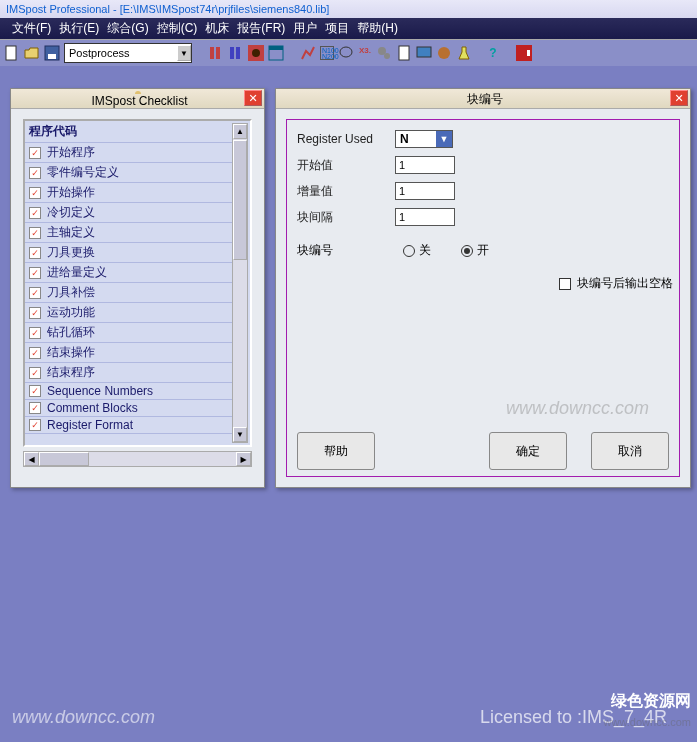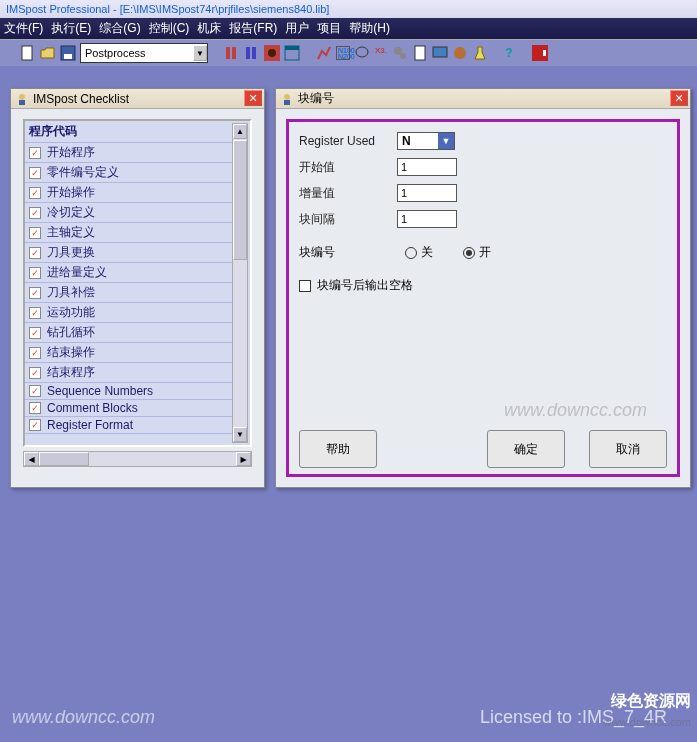--- a/index.html
+++ b/index.html
@@ -1,56 +1,56 @@
 <!DOCTYPE html>
 <html><head>
 <meta charset="utf-8">
 <style>
 * { box-sizing: border-box; margin: 0; padding: 0; font-family: "Microsoft YaHei", Tahoma, sans-serif; }
 body { width: 697px; height: 742px; background: #7a7fc2; overflow: hidden; position: relative; }
 .title-bar { height: 18px; background: linear-gradient(#e8e8f8,#d8d8f0); color: #1060d0; font-size: 11px; padding-left: 6px; line-height: 18px; }
-.menu-bar { background: linear-gradient(#2a2a5a,#1a1a4a); color: #fff; font-size: 12px; display: flex; padding: 2px 4px; }
+.menu-bar { background: linear-gradient(#2a2a5a,#1a1a4a); color: #fff; font-size: 12px; display: flex; padding: 2px 12px; }
 .menu-bar span { margin-right: 8px; cursor: default; }
-.tool-bar { background: #8a8fc8; height: 28px; display: flex; align-items: center; padding: 0 20px; gap: 4px; border-top: 1px solid #aaa; border-bottom: 1px solid #555; }
+.tool-bar { background: #8a8fc8; height: 28px; display: flex; align-items: center; padding: 0 4px; gap: 4px; border-top: 1px solid #aaa; border-bottom: 1px solid #555; }
 .tb-icon { width: 16px; height: 16px; }
 .tb-combo { width: 128px; height: 20px; background: #fff; border: 1px solid #333; font-size: 11px; padding-left: 4px; display: flex; align-items: center; justify-content: space-between; }
 .tb-combo-btn { width: 14px; height: 16px; background: #ccc; border: 1px outset #fff; display: flex; align-items: center; justify-content: center; font-size: 8px; }
 .tb-sq { width: 14px; height: 14px; border: 1px solid #555; }
 .workspace { position: absolute; top: 66px; left: 0; right: 0; bottom: 0; background: #7a7fc2; }
 .panel { position: absolute; background: #e8ebf0; border: 1px solid #888; box-shadow: 2px 2px 4px rgba(0,0,0,0.3); }
-.panel-title { height: 20px; background: linear-gradient(#f0e8d8,#e0d8c0); border-bottom: 1px solid #aaa; display: flex; align-items: center; font-size: 12px; padding-left: 4px; position: relative; }
+.panel-title { height: 20px; background: linear-gradient(#f0e8d8,#e0d8c0); border-bottom: 1px solid #aaa; display: flex; align-items: center; font-size: 12px; padding-left: 4px; position: relative; flex-direction: column; }
 .panel-title .close { position: absolute; right: 2px; top: 1px; width: 18px; height: 16px; background: #e04030; color: #fff; display: flex; align-items: center; justify-content: center; font-size: 11px; border: 1px outset #f88; cursor: pointer; }
 .panel-title .wiz-icon { width: 14px; height: 14px; margin-right: 4px; }
 .checklist-panel { top: 22px; left: 10px; width: 255px; height: 400px; }
 .checklist-body { position: absolute; top: 26px; left: 8px; right: 8px; bottom: 10px; background: #e8ebf0; }
 .checklist-inner { position: absolute; top: 4px; left: 4px; right: 4px; bottom: 30px; background: #d4daf0; border: 2px inset #fff; overflow: hidden; }
 .cl-list { width: calc(100% - 18px); }
 .cl-header { font-weight: bold; font-size: 12px; padding: 2px 4px; color: #1a1a6a; border-bottom: 1px solid #b0b8e0; }
 .cl-item { display: flex; align-items: center; padding: 1px 4px; font-size: 12px; color: #1a1a6a; border-bottom: 1px solid #b0b8e0; }
 .cl-check { width: 12px; height: 12px; border: 1px solid #888; background: #fff; margin-right: 6px; display: flex; align-items: center; justify-content: center; font-size: 9px; color: #e04030; flex-shrink: 0; }
 .cl-scroll-v { position: absolute; right: 2px; top: 2px; width: 16px; bottom: 2px; background: #dcdce8; border: 1px solid #aaa; }
 .cl-scroll-v .thumb { position: absolute; left: 0; right: 0; top: 16px; height: 120px; background: #c8c8d8; border: 1px outset #fff; }
 .cl-scroll-v .arr { position: absolute; left: 0; right: 0; height: 15px; background: #c8c8d8; border: 1px outset #fff; display: flex; align-items: center; justify-content: center; font-size: 8px; }
 .cl-scroll-h { position: absolute; left: 4px; right: 4px; bottom: 10px; height: 16px; background: #dcdce8; border: 1px solid #aaa; display: flex; }
 .cl-scroll-h .arr { width: 15px; background: #c8c8d8; border: 1px outset #fff; display: flex; align-items: center; justify-content: center; font-size: 8px; }
 .cl-scroll-h .track { flex: 1; position: relative; }
 .cl-scroll-h .thumb { position: absolute; top: 0; bottom: 0; left: 0; width: 50px; background: #c8c8d8; border: 1px outset #fff; }
 .form-panel { top: 22px; left: 275px; width: 416px; height: 400px; }
-.form-body { position: absolute; top: 30px; left: 10px; right: 10px; bottom: 10px; background: #e8ebf0; border: 3px solid #a21caf; }
+.form-body { position: absolute; top: 30px; left: 10px; right: 10px; bottom: 10px; background: #e8ebf0; border: 1px solid #a21caf; }
 .form-row { display: flex; align-items: center; margin-bottom: 8px; padding-left: 4px; }
 .form-row label { width: 98px; font-size: 12px; color: #222; }
 .form-row input[type=text] { width: 60px; height: 18px; border: 1px solid #555; font-size: 11px; padding-left: 3px; background: #fff; }
 .form-row .combo { width: 58px; height: 18px; border: 1px solid #555; background: #fff; display: flex; align-items: center; font-size: 12px; font-weight: bold; padding-left: 4px; position: relative; }
 .form-row .combo .drop { position: absolute; right: 0; top: 0; width: 16px; height: 16px; background: #4a6ab8; color: #fff; display: flex; align-items: center; justify-content: center; font-size: 9px; }
 .radio-row { display: flex; align-items: center; padding-left: 4px; margin: 16px 0; font-size: 12px; gap: 30px; }
 .radio-group { display: flex; gap: 30px; margin-left: 40px; }
 .radio-opt { display: flex; align-items: center; gap: 4px; }
 .radio-circle { width: 12px; height: 12px; border: 1px solid #333; border-radius: 50%; display: flex; align-items: center; justify-content: center; }
 .radio-dot { width: 6px; height: 6px; background: #333; border-radius: 50%; }
-.chk-row { display: flex; align-items: center; padding-left: 4px; font-size: 12px; gap: 6px; margin-top: 6px; }
+.chk-row { display: flex; align-items: center; padding-left: 4px; font-size: 12px; gap: 6px; margin-top: 6px; justify-content: flex-end; }
 .chk-box { width: 12px; height: 12px; border: 1px solid #333; background: #fff; }
 .btn-row { position: absolute; bottom: 6px; left: 10px; right: 10px; display: flex; justify-content: space-between; }
 .btn-row .btn { width: 78px; height: 38px; background: #e8e8e8; border: 1px solid #888; border-radius: 3px; font-size: 12px; display: flex; align-items: center; justify-content: center; cursor: pointer; }
 .btn-row .spacer { flex: 1; }
 .watermark1 { position: absolute; right: 30px; top: 278px; color: rgba(128,128,128,0.4); font-size: 18px; font-style: italic; }
 .footer-wm { position: absolute; left: 12px; bottom: 14px; color: rgba(255,255,255,0.6); font-size: 18px; font-style: italic; }
 .footer-lic { position: absolute; right: 30px; bottom: 14px; color: rgba(255,255,255,0.7); font-size: 18px; }
 .footer-logo { position: absolute; right: 6px; bottom: 30px; color: #ffffff; font-size: 16px; font-weight: bold; }
 .footer-logo2 { position: absolute; right: 6px; bottom: 14px; color: rgba(100,100,100,0.4); font-size: 11px; }
 </style>

